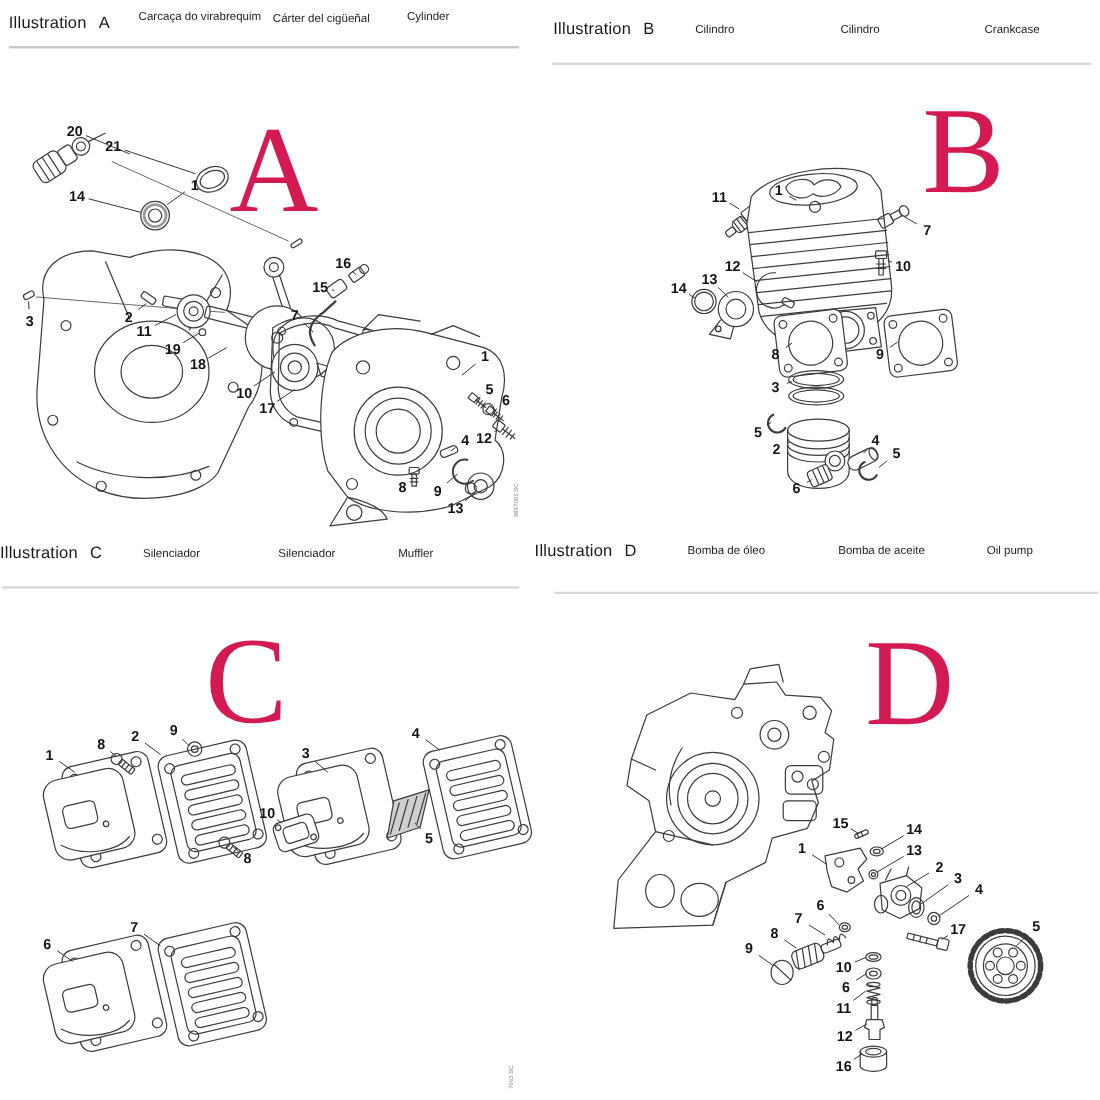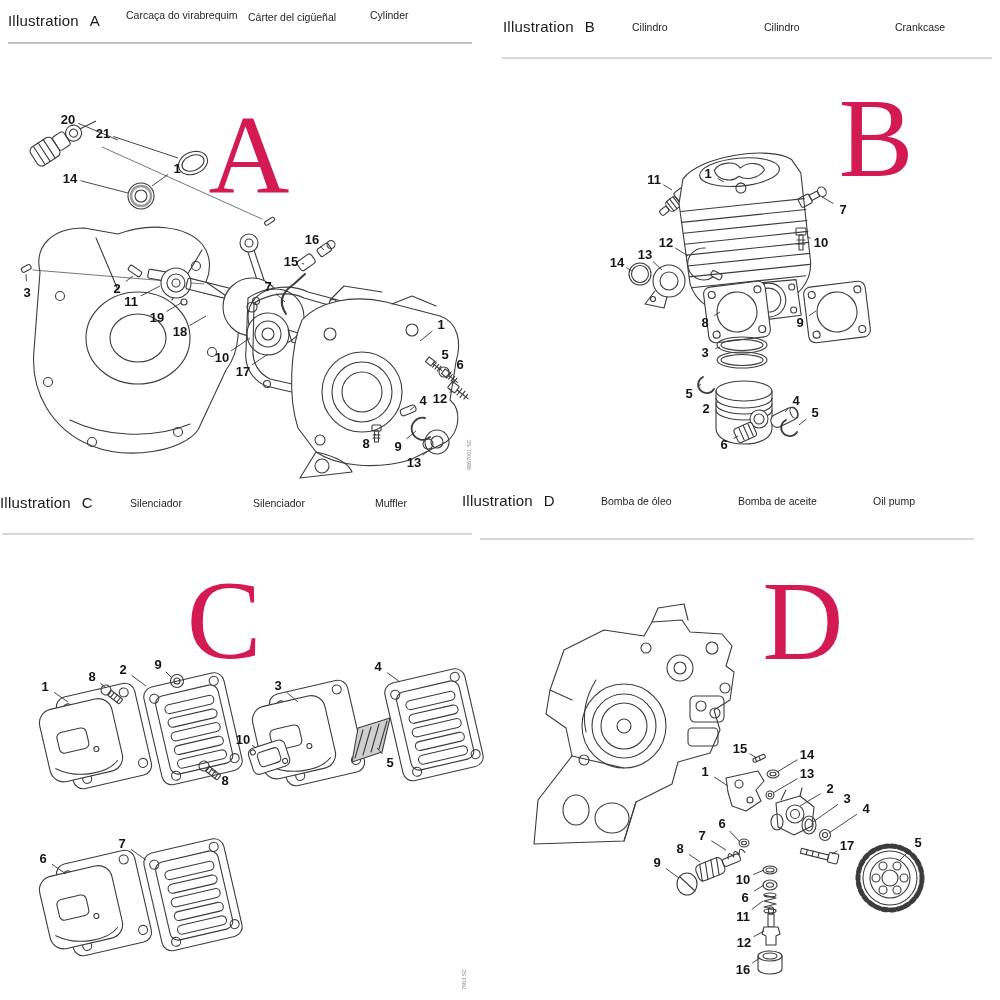--- a/index.html
+++ b/index.html
@@ -354,21 +354,21 @@
       </g>
   </svg>
 </section>
 
 <section class="quad" style="left:0;top:500px">
   <div class="qtitle" style="left:0;top:-6px">
     <span>Illustration</span><span class="ltr">C</span>
   </div>
   <span class="qlabel" style="left:130px;top:-3px">Silenciador</span>
   <span class="qlabel" style="left:253px;top:-3px">Silenciador</span>
-  <span class="qlabel" style="left:375px;top:-3px">Muffler</span>
+  <span class="qlabel" style="left:362px;top:-3px">Muffler</span>
   <div class="qrule" style="left:2px;top:33px;width:470px"></div>
   <div class="bigletter" style="left:224px;top:122px">C</div>
 
   <svg class="art" viewBox="0 0 500 500">
     <defs>
       <g id="shellC" class="s">
         <g transform="rotate(-13 104 236)">
           <rect x="64" y="189" width="80" height="94" rx="10" fill="#fff"></rect>
           <circle cx="75" cy="201" r="4.5"></circle>
             <circle cx="133" cy="198" r="4.5"></circle>
@@ -453,21 +453,21 @@
         <text x="225" y="284.5" class="co">8</text>
         <line x1="52.02995721964036" y1="364.2817093701846" x2="66" y2="374" class="leader"></line>
         <text x="43" y="362.5" class="co">6</text>
         <line x1="130.97626929211822" y1="349.35819074858375" x2="146" y2="360" class="leader"></line>
         <text x="122" y="347.5" class="co">7</text>
       </g>
   <text class="micro" x="466" y="490" transform="rotate(-90 466 490)">7663 SC</text>
     </svg>
 </section>
 
-<section class="quad" style="left:476px;top:500px">
+<section class="quad" style="left:500px;top:500px">
   <div class="qtitle" style="left:-14px;top:-8px">
     <span>Illustration</span><span class="ltr">D</span>
   </div>
   <span class="qlabel" style="left:125px;top:-5px">Bomba de óleo</span>
   <span class="qlabel" style="left:262px;top:-5px">Bomba de aceite</span>
   <span class="qlabel" style="left:397px;top:-5px">Oil pump</span>
   <div class="qrule" style="left:4px;top:38px;width:494px"></div>
   <div class="bigletter" style="left:327px;top:123px">D</div>
 
   <svg class="art" viewBox="0 0 500 500">

